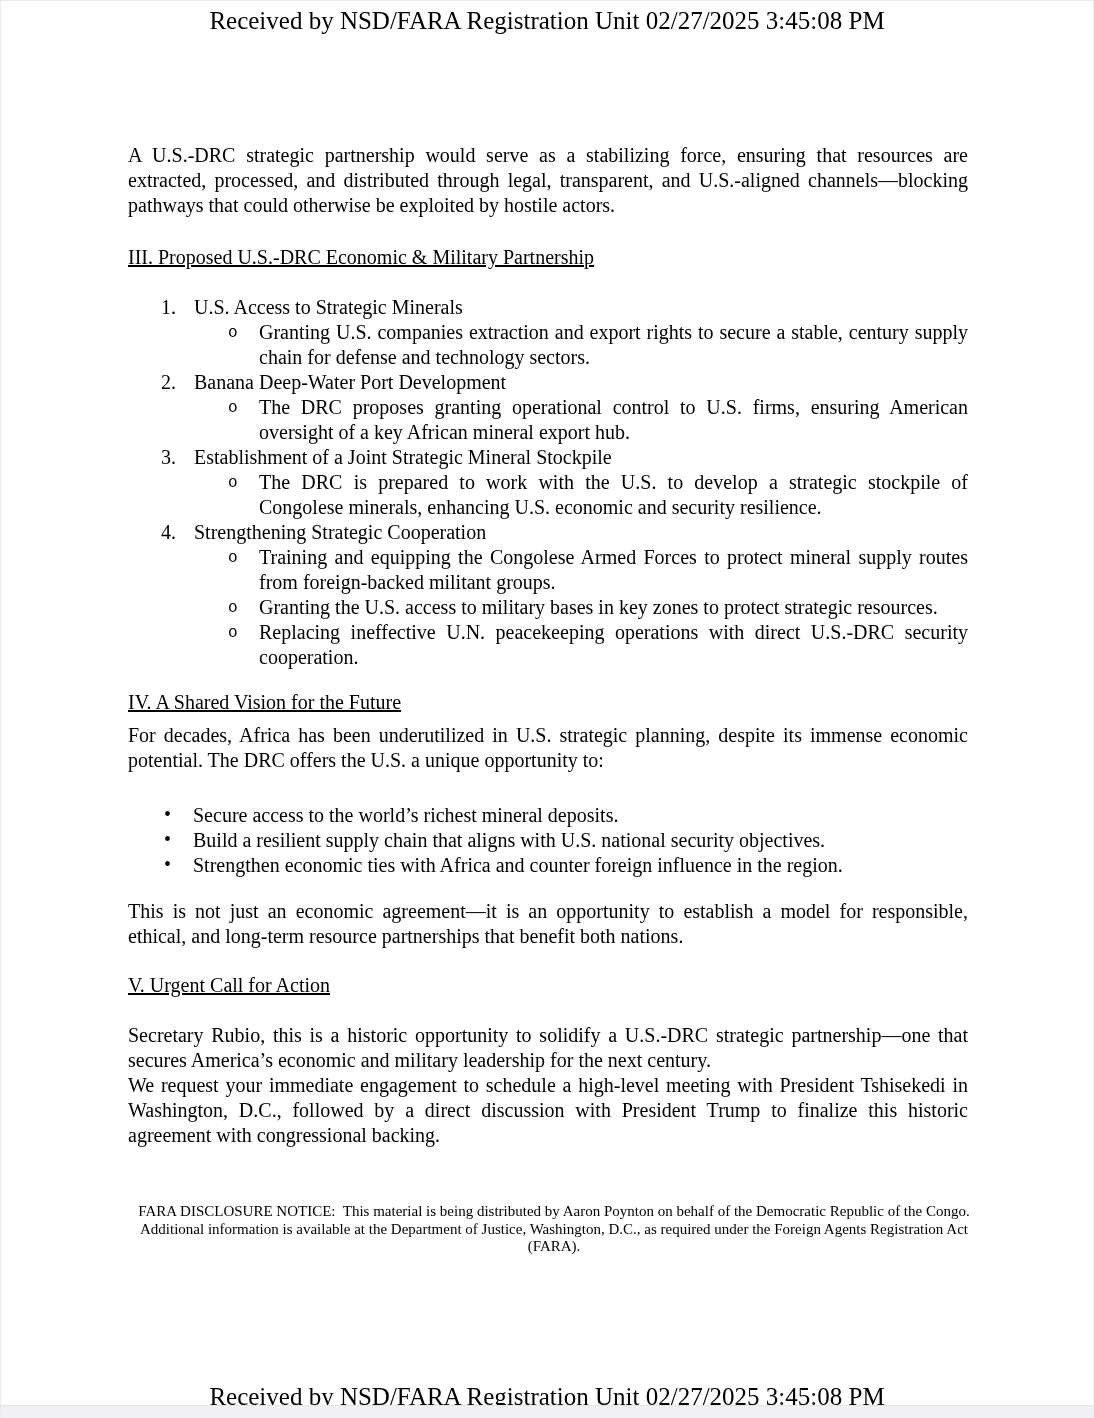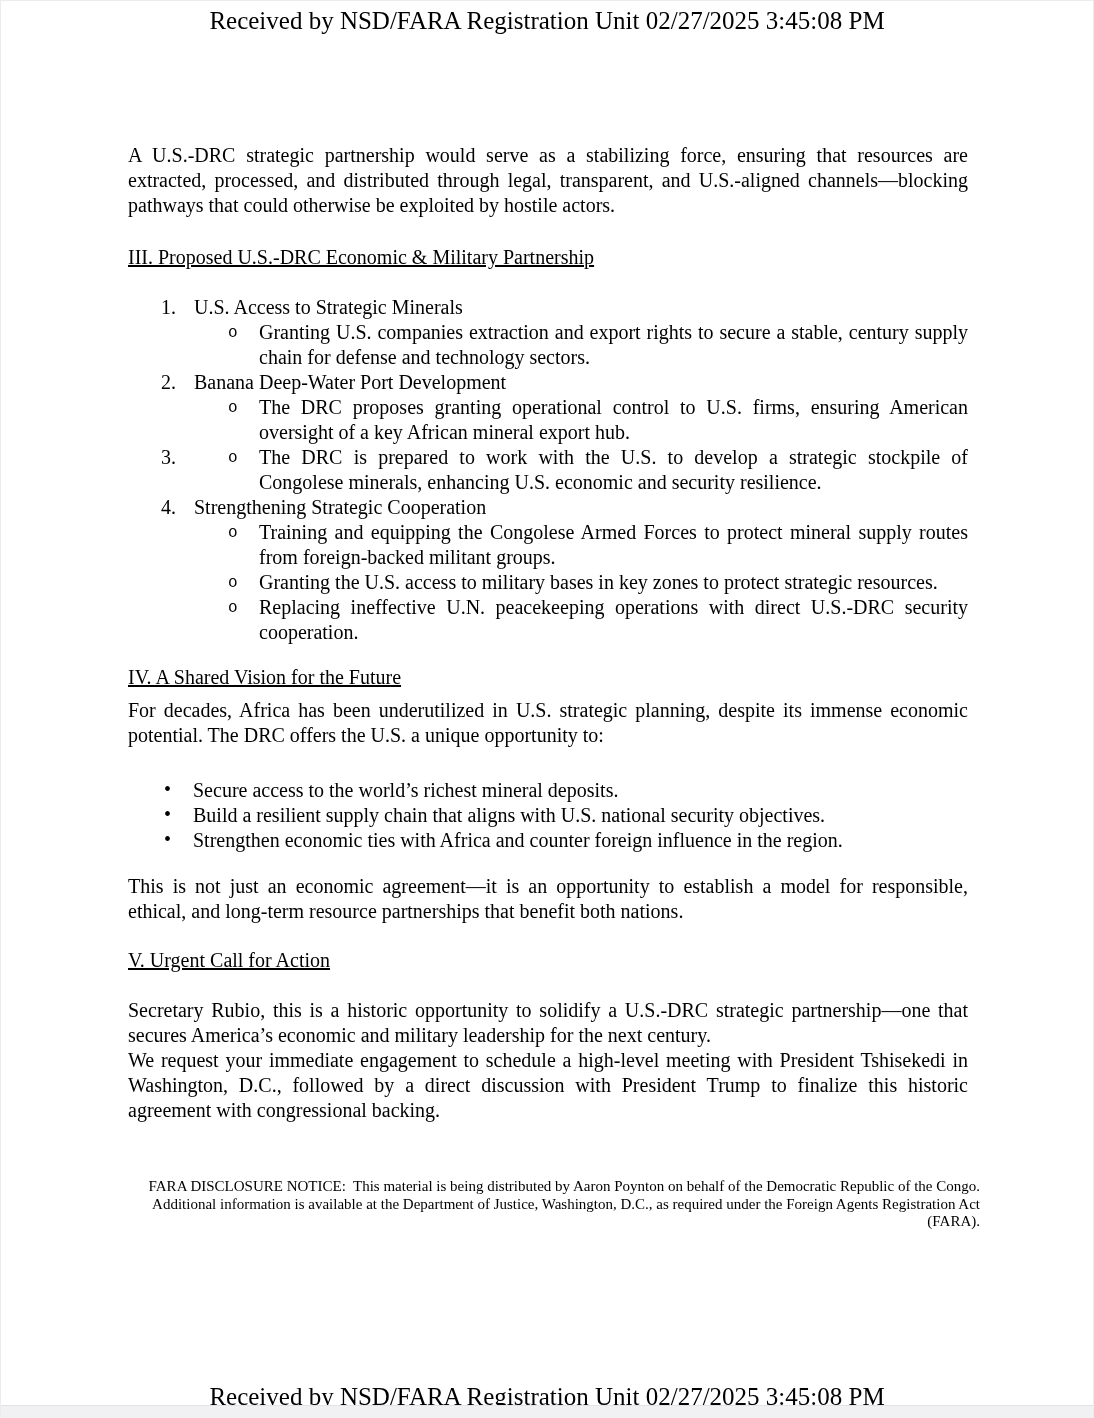--- a/index.html
+++ b/index.html
@@ -60,21 +60,21 @@
   .p-vision  { margin-top: 8px; }
   .bulletlist { margin-top: 30px; }
   .bullet-item { position: relative; padding-left: 65px; }
   .bullet-marker { position: absolute; left: 36px; top: -1px; }
   .p-closing { margin-top: 21px; }
   .p-secretary { margin-top: 25px; }
   .p-request { }
   .notice {
     margin: 55px auto 0 auto;
     width: 852px;
-    text-align: right;
+    text-align: center;
     font-size: 15px;
     line-height: 17.5px;
     white-space: pre-wrap;
   }
   .edge-strip {
     position: absolute;
     left: 0; right: 0; bottom: 0;
     height: 13px;
     background: #f1f1f3;
     border-top: 1px solid #e3e3e5;
@@ -108,20 +108,21 @@
         <span class="num-marker">2.</span>
         <span>Banana Deep-Water Port Development</span>
       </div>
       <div class="sub-item">
         <span class="sub-marker">o</span>
         <span>The DRC proposes granting operational control to U.S. firms, ensuring American oversight of a key African mineral export hub.</span>
       </div>
 
       <div class="num-item-title">
         <span class="num-marker">3.</span>
+        <span>Establishment of a Joint Strategic Mineral Stockpile</span>
       </div>
       <div class="sub-item">
         <span class="sub-marker">o</span>
         <span>The DRC is prepared to work with the U.S. to develop a strategic stockpile of Congolese minerals, enhancing U.S. economic and security resilience.</span>
       </div>
 
       <div class="num-item-title">
         <span class="num-marker">4.</span>
         <span>Strengthening Strategic Cooperation</span>
       </div>

